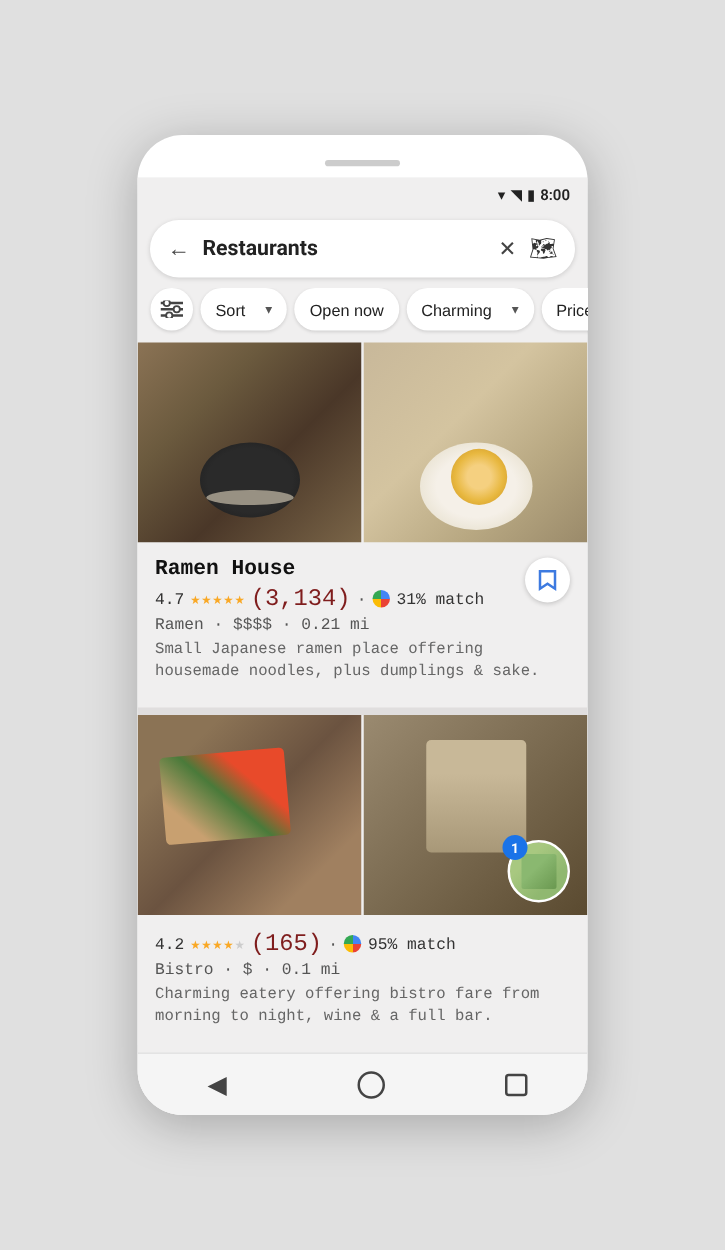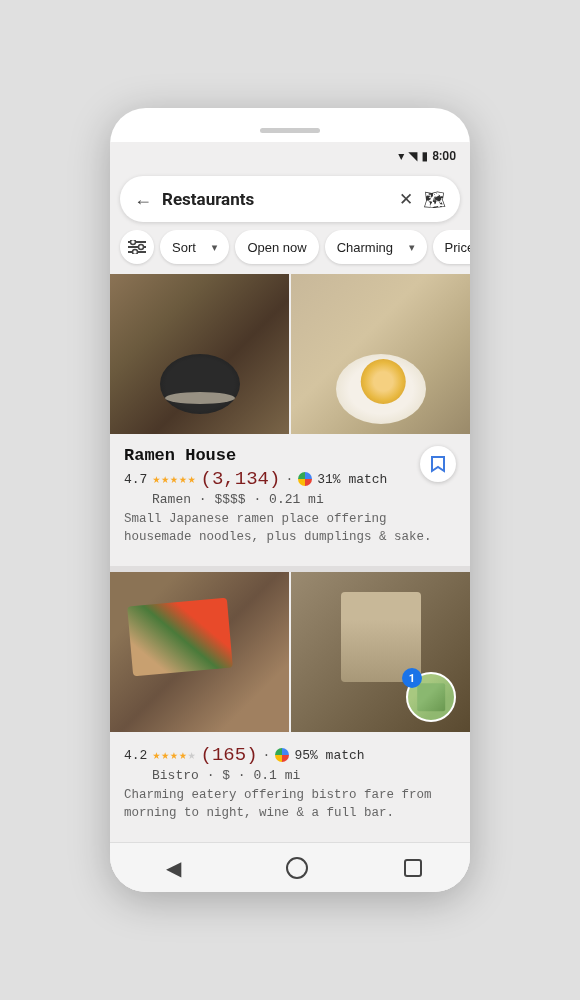--- a/index.html
+++ b/index.html
@@ -324,21 +324,20 @@
     .match-text {
       font-size: 13px;
       color: #333;
       font-weight: 500;
     }
 
     .details-row {
       font-size: 13px;
       color: #555;
       margin-bottom: 4px;
-      margin-left: 28px;
     }
 
     .description {
       font-size: 12.5px;
       color: #666;
       line-height: 1.4;
     }
 
     .bookmark-btn {
       position: absolute;

